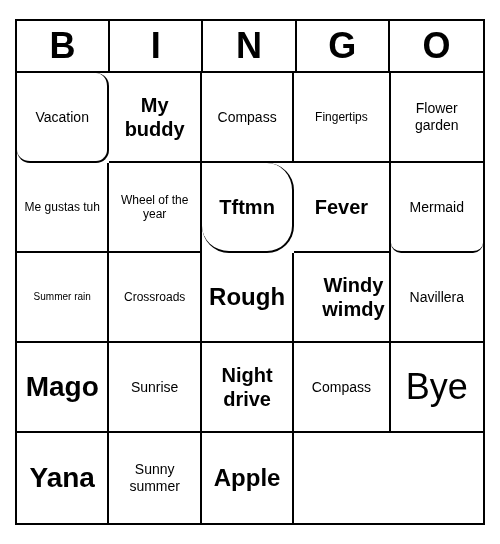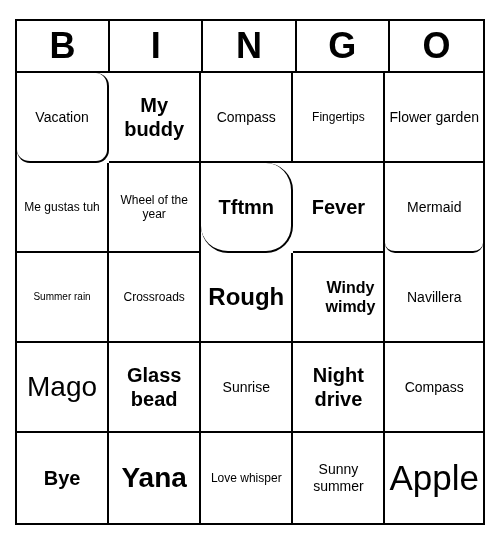--- a/index.html
+++ b/index.html
@@ -73,26 +73,24 @@
       <div class="bingo-cell" style="font-size: 12px;">Fingertips</div>
       <div class="bingo-cell" style="font-size: 14px;">Flower garden</div>
       <div class="bingo-cell" style="font-size: 12px;">Me gustas tuh</div>
       <div class="bingo-cell" style="font-size: 12px;">Wheel of the year</div>
       <div class="bingo-cell" style="font-size: 20px; font-weight: bold; border-radius: 27px;">Tftmn</div>
       <div class="bingo-cell" style="font-size: 20px; font-weight: bold;">Fever</div>
       <div class="bingo-cell" style="font-size: 14px; border-radius: 10px;">Mermaid</div>
       <div class="bingo-cell" style="font-size: 10px;">Summer rain</div>
       <div class="bingo-cell" style="font-size: 12px;">Crossroads</div>
       <div class="bingo-cell" style="font-size: 24px; font-weight: bold;">Rough</div>
-      <div class="bingo-cell" style="font-size: 16px; font-weight: bold; padding-left: 28px;">Windy wimdy</div>
+      <div class="bingo-cell" style="font-size: 20px; font-weight: bold; padding-left: 28px;">Windy wimdy</div>
       <div class="bingo-cell" style="font-size: 14px;">Navillera</div>
-      <div class="bingo-cell" style="font-size: 28px; font-weight: normal;">Mago</div>
-      <div class="bingo-cell" style="font-size: 20px; font-weight: bold;">Glass bead</div>
+      <div class="bingo-cell" style="font-size: 28px; font-weight: bold;">Mago</div>
       <div class="bingo-cell" style="font-size: 14px;">Sunrise</div>
       <div class="bingo-cell" style="font-size: 20px; font-weight: bold;">Night drive</div>
       <div class="bingo-cell" style="font-size: 14px;">Compass</div>
-      <div class="bingo-cell" style="font-size: 20px; font-weight: bold;">Bye</div>
+      <div class="bingo-cell" style="font-size: 36px; font-weight: normal;">Bye</div>
       <div class="bingo-cell" style="font-size: 28px; font-weight: bold;">Yana</div>
-      <div class="bingo-cell" style="font-size: 12px;">Love whisper</div>
       <div class="bingo-cell" style="font-size: 14px;">Sunny summer</div>
-      <div class="bingo-cell" style="font-size: 35px; font-weight: normal;">Apple</div>
+      <div class="bingo-cell" style="font-size: 24px; font-weight: bold;">Apple</div>
     </div>
 </div>
 
 </body></html>

